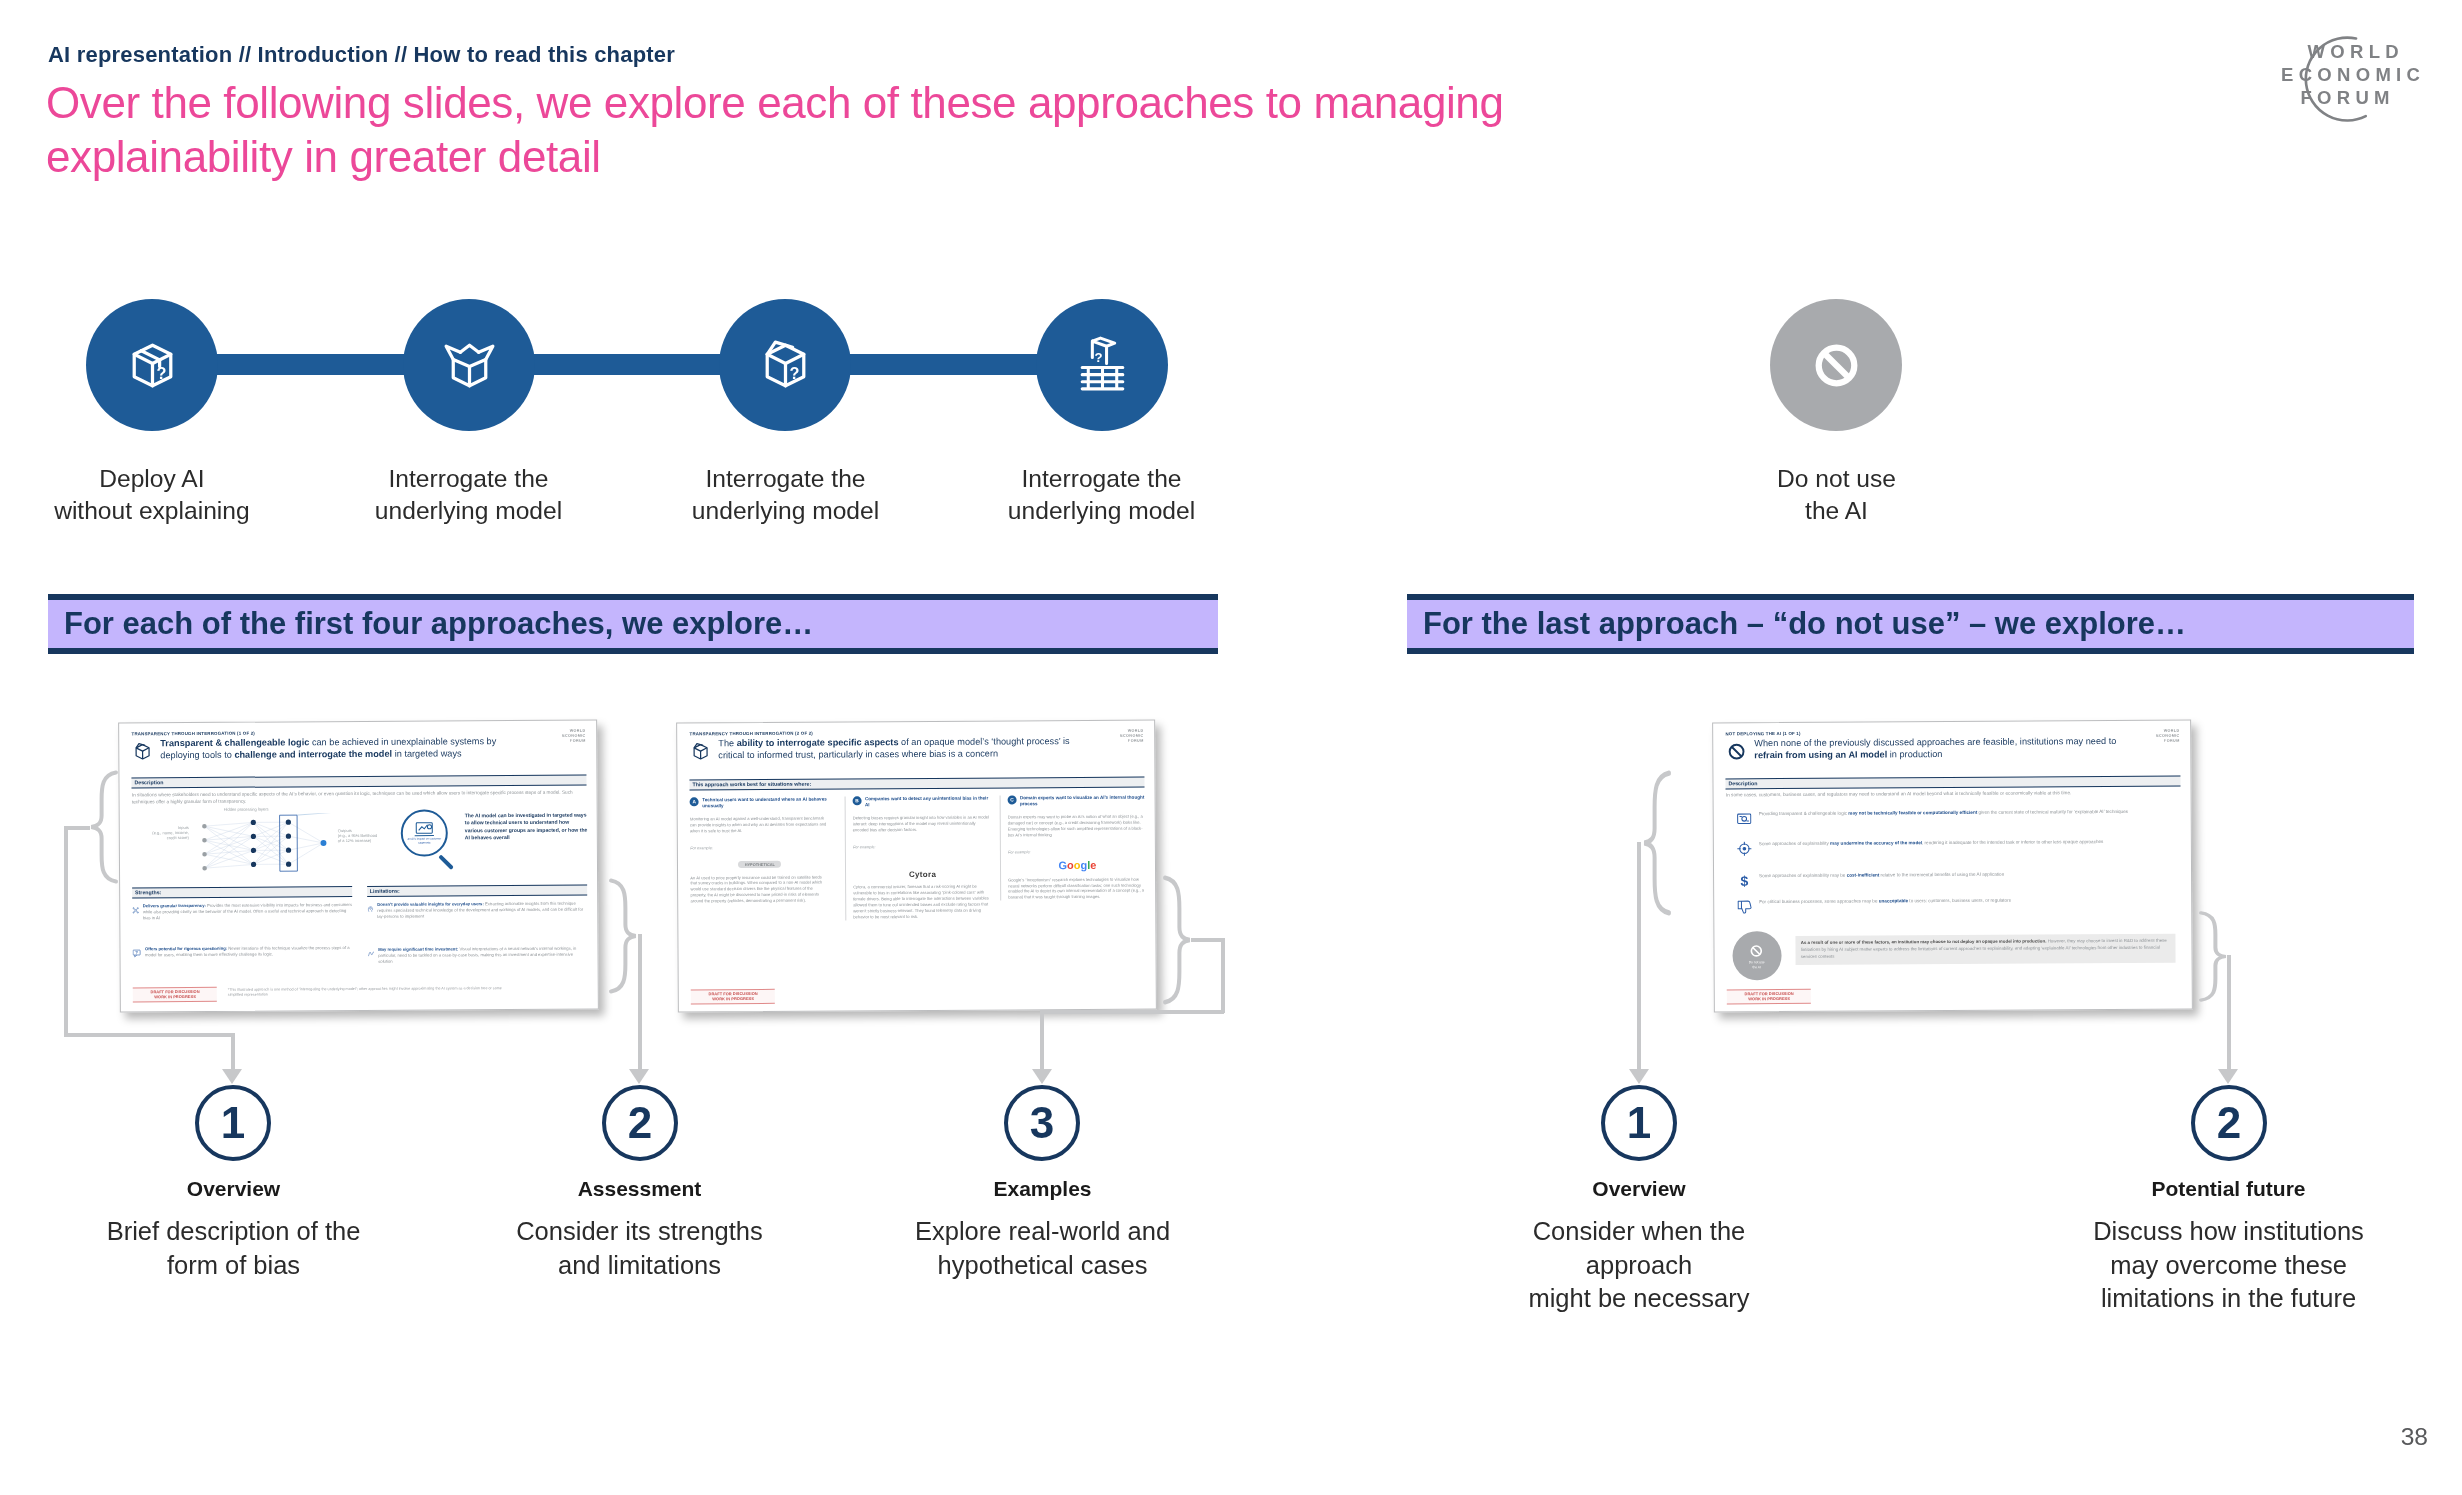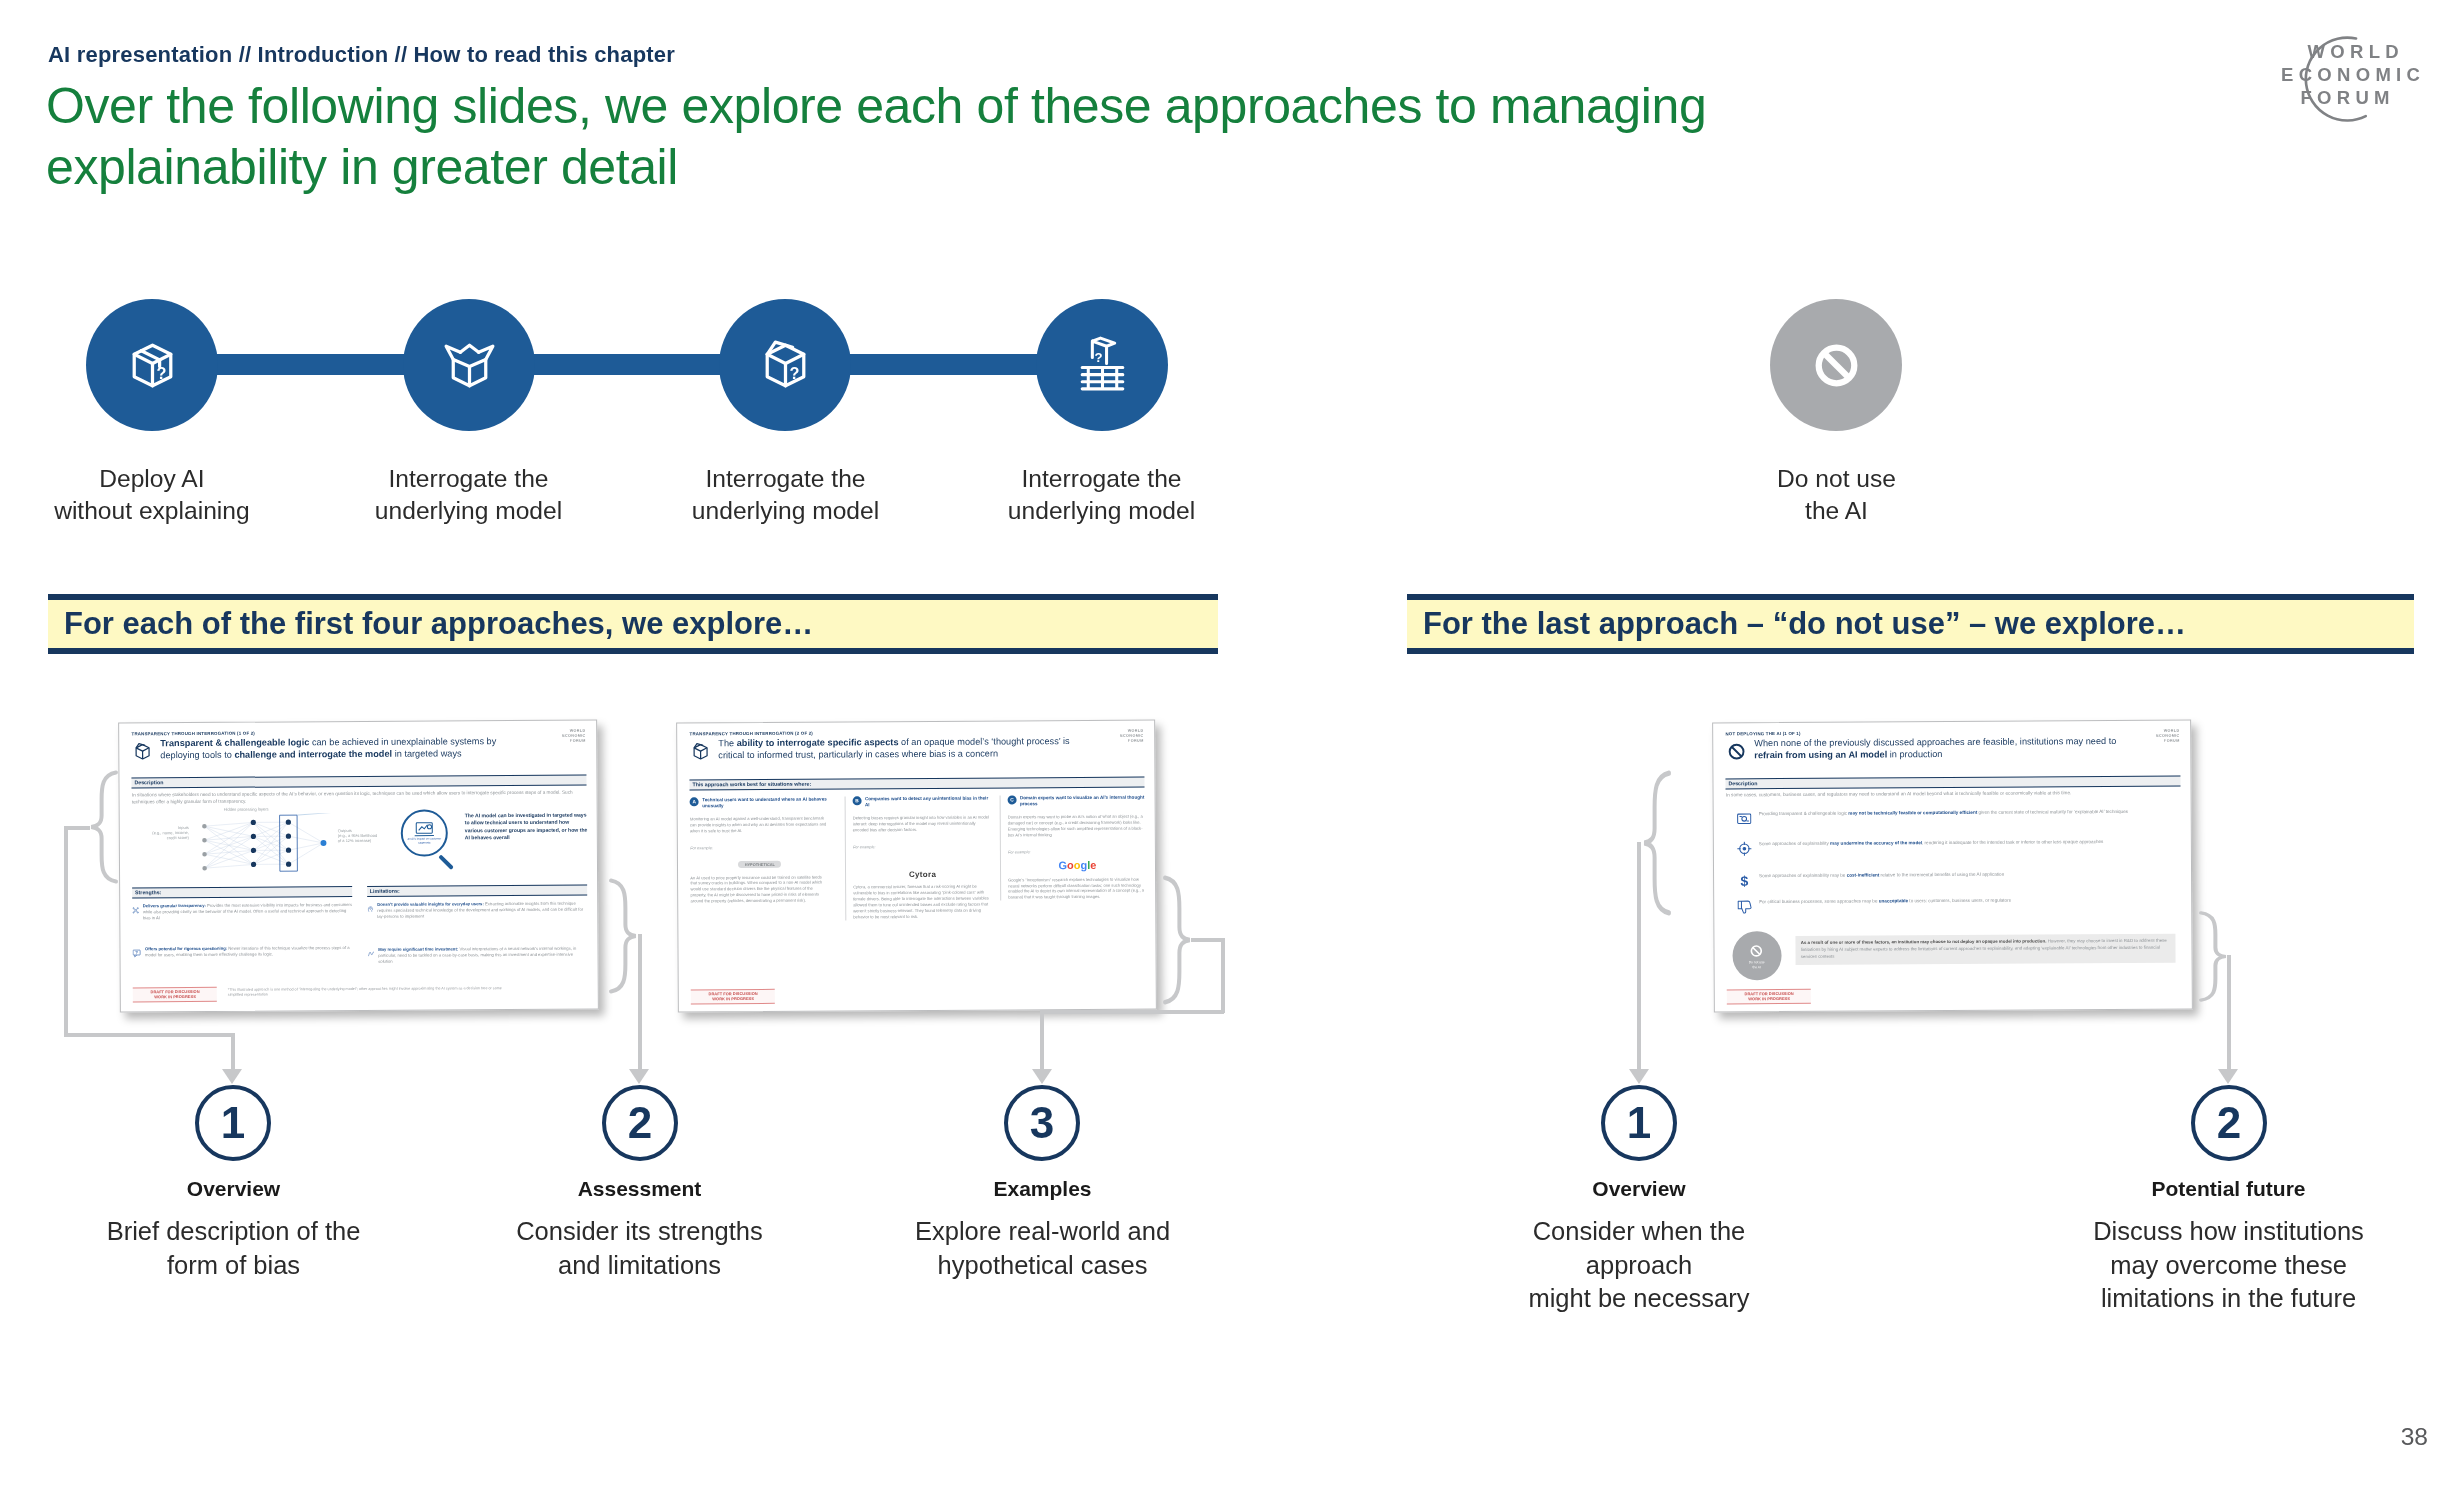--- a/index.html
+++ b/index.html
@@ -2,31 +2,31 @@
 <html style="font-size:14px"><head>
 <meta charset="utf-8">
 <style>
   html,body{margin:0;padding:0;background:#ffffff;font-family:"Liberation Sans",sans-serif;}
   .canvas{position:relative;width:2462px;height:1495px;background:#fff;overflow:hidden;}
   .abs{position:absolute;}
   .pre{white-space:pre-line;}
 
   
   .breadcrumb{left:48px;top:42px;font-size:22px;font-weight:bold;color:#17375e;letter-spacing:0.2px;}
-  .page-title{left:46px;top:76px;width:2067px;font-size:50px;line-height:1.22;color:#15803d;letter-spacing:-0.4px;}
+  .page-title{left:46px;top:76px;width:2067px;font-size:44px;line-height:1.22;color:#ec4899;letter-spacing:-0.4px;}
   .weflogo{left:2274px;top:35px;width:150px;height:97px;}
 
   
   .iconbar{top:354px;height:21px;background:#1e5b97;}
   .bigcircle{top:299px;width:132px;height:132px;border-radius:50%;background:#1e5b97;display:flex;align-items:center;justify-content:center;}
   .bigcircle.gray{background:#a8aaad;}
   .iconlabel{top:463px;width:281px;font-size:24.6px;line-height:1.3;color:#2b2b2b;text-align:center;}
 
   
-  .secbar{top:594px;height:60px;box-sizing:border-box;background:#fef9c3;border-top:6.2px solid #17375e;border-bottom:6.2px solid #17375e;color:#17375e;font-weight:bold;font-size:31px;display:flex;align-items:center;padding-left:16px;}
+  .secbar{top:594px;height:60px;box-sizing:border-box;background:#c4b5fd;border-top:6.2px solid #17375e;border-bottom:6.2px solid #17375e;color:#17375e;font-weight:bold;font-size:31px;display:flex;align-items:center;padding-left:16px;}
 
   
   .thumb{top:721px;width:479px;height:290px;box-sizing:border-box;background:#fff;border:0.9px solid #bcbdbf;box-shadow:5.3px 6.2px 8.8px rgba(0,0,0,.28);transform:rotate(-.35deg);}
   .t-eyebrow{font-size:4.4px;font-weight:bold;color:#17375e;letter-spacing:0.2px;}
   .t-title{font-size:9.2px;color:#17375e;line-height:1.3;}
   .t-title b{font-weight:bold;}
   .t-wef{font-size:3.7px;font-weight:bold;color:#8d9296;text-align:right;line-height:1.3;letter-spacing:0.4px;}
   .t-secbar{box-sizing:border-box;height:10.6px;background:#edeff1;border-top:0.9px solid #17375e;border-bottom:0.9px solid #17375e;color:#17375e;font-weight:bold;font-size:5.3px;line-height:8.8px;padding-left:2.6px;}
   .t-body{font-size:4.7px;color:#8d9296;line-height:1.45;}
   .t-lbl{font-size:4px;color:#9aa0a4;line-height:1.3;}

